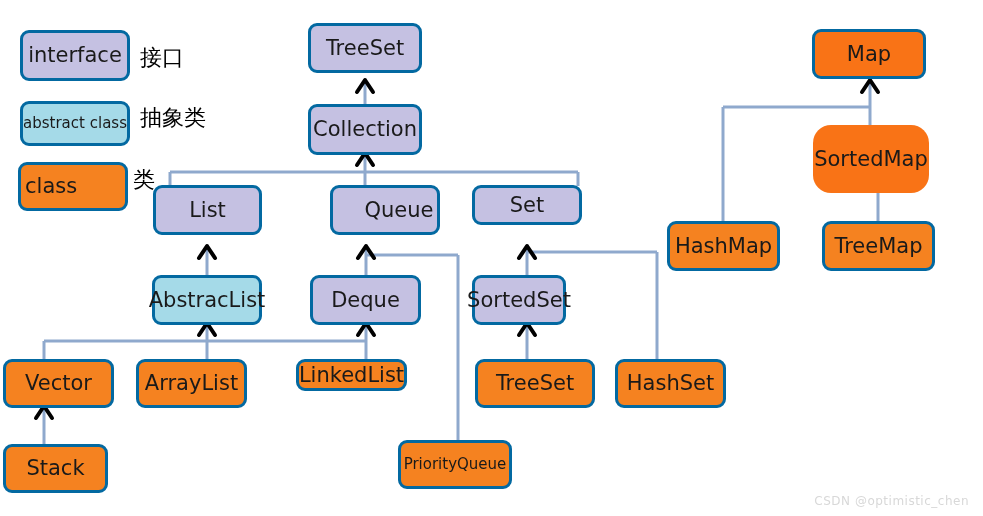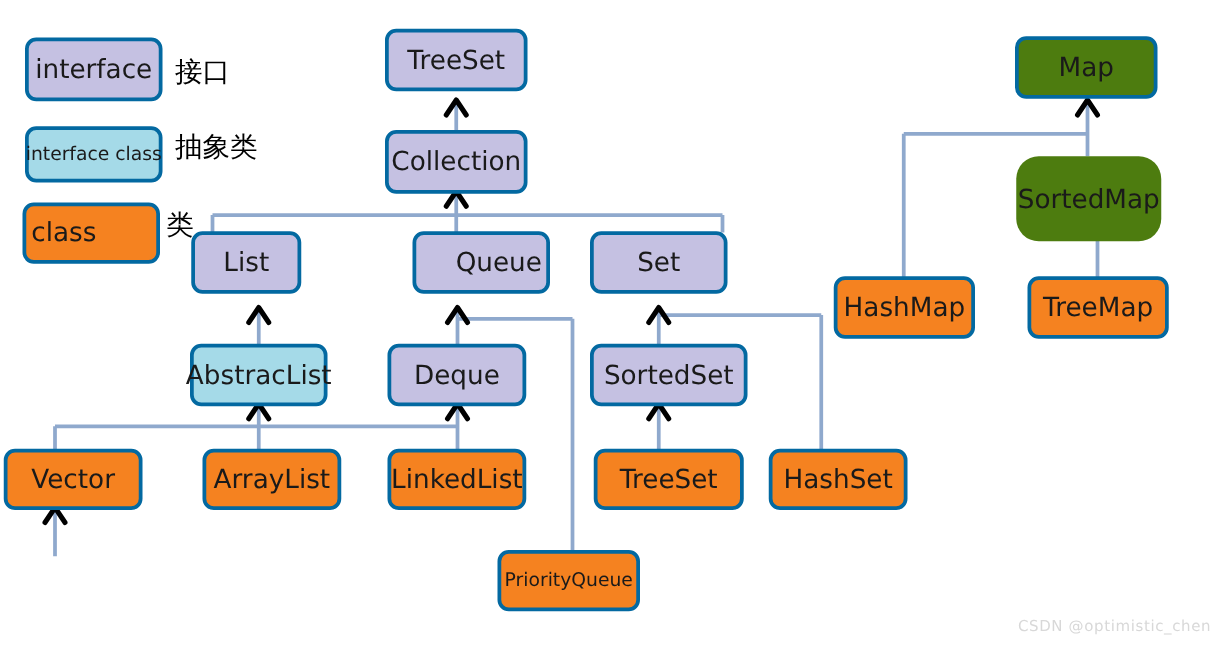--- a/index.html
+++ b/index.html
@@ -25,21 +25,21 @@
     justify-content:center;
     color:#1a1a1a;
     font-size:21px;
     line-height:1;
     white-space:nowrap;
     z-index:3;
   }
   .node.iface{background:#c5c1e2;}
   .node.abstract{background:#a5dae8;}
   .node.cls{background:#f58220;}
-  .node.maps{background:#4d7c0f;}
+  .node.maps{background:#f97316;}
   .node.small{font-size:15px;}
   .legend-label{
     position:absolute;
     font-size:22px;
     color:#000000;
     z-index:4;
     white-space:nowrap;
   }
   .watermark{
     position:absolute;
@@ -111,81 +111,84 @@
       <polyline points="870,187 878,175 886,187"></polyline>
     </g>
   </svg>
 
   <div class="node iface" style="left:20px;top:30px;width:110px;height:51px;">
     <span>interface</span>
   </div>
   <div class="legend-label" style="left:140px;top:43px;">接口</div>
 
   <div class="node abstract" style="left:20px;top:101px;width:110px;height:45px;font-size:15px;">
-    <span>interface class</span>
+    <span>abstract class</span>
   </div>
   <div class="legend-label" style="left:140px;top:103px;">抽象类</div>
 
   <div class="node cls" style="left:18px;top:162px;width:110px;height:49px;justify-content:flex-start;padding-left:4px;text-align:center;">
     <span>class</span>
   </div>
   <div class="legend-label" style="left:133px;top:165px;">类</div>
 
   <div class="node iface" style="left:308px;top:23px;width:114px;height:50px;">
     <span>TreeSet</span>
   </div>
 
   <div class="node iface" style="left:308px;top:104px;width:114px;height:51px;">
     <span>Collection</span>
   </div>
 
-  <div class="node iface" style="left:153px;top:185px;width:88px;height:50px;">
+  <div class="node iface" style="left:153px;top:185px;width:109px;height:50px;">
     <span>List</span>
   </div>
 
   <div class="node iface" style="left:330px;top:185px;width:110px;height:50px;padding-left:28px;">
     <span>Queue</span>
   </div>
 
-  <div class="node iface" style="left:472px;top:185px;width:110px;height:50px;">
+  <div class="node iface" style="left:472px;top:185px;width:110px;height:40px;">
     <span>Set</span>
   </div>
 
   <div class="node abstract" style="left:152px;top:275px;width:110px;height:50px;">
     <span>AbstracList</span>
   </div>
 
   <div class="node iface" style="left:310px;top:275px;width:111px;height:50px;">
     <span>Deque</span>
   </div>
 
-  <div class="node iface" style="left:472px;top:275px;width:126px;height:50px;">
+  <div class="node iface" style="left:472px;top:275px;width:94px;height:50px;">
     <span>SortedSet</span>
   </div>
 
   <div class="node cls" style="left:3px;top:359px;width:111px;height:49px;">
     <span>Vector</span>
   </div>
 
-  <div class="node cls" style="left:162px;top:359px;width:111px;height:49px;">
+  <div class="node cls" style="left:136px;top:359px;width:111px;height:49px;">
     <span>ArrayList</span>
   </div>
 
-  <div class="node cls" style="left:310px;top:359px;width:111px;height:49px;">
+  <div class="node cls" style="left:296px;top:359px;width:111px;height:32px;">
     <span>LinkedList</span>
   </div>
 
   <div class="node cls" style="left:475px;top:359px;width:120px;height:49px;">
     <span>TreeSet</span>
   </div>
 
   <div class="node cls" style="left:615px;top:359px;width:111px;height:49px;">
     <span>HashSet</span>
   </div>
 
+  <div class="node cls" style="left:3px;top:444px;width:105px;height:49px;">
+    <span>Stack</span>
+  </div>
 
   <div class="node cls small" style="left:398px;top:440px;width:114px;height:49px;">
     <span>PriorityQueue</span>
   </div>
 
   <div class="node maps" style="left:812px;top:29px;width:114px;height:50px;">
     <span>Map</span>
   </div>
 
   <div class="node maps" style="left:813px;top:125px;width:116px;height:68px;border:none;border-radius:18px;">

